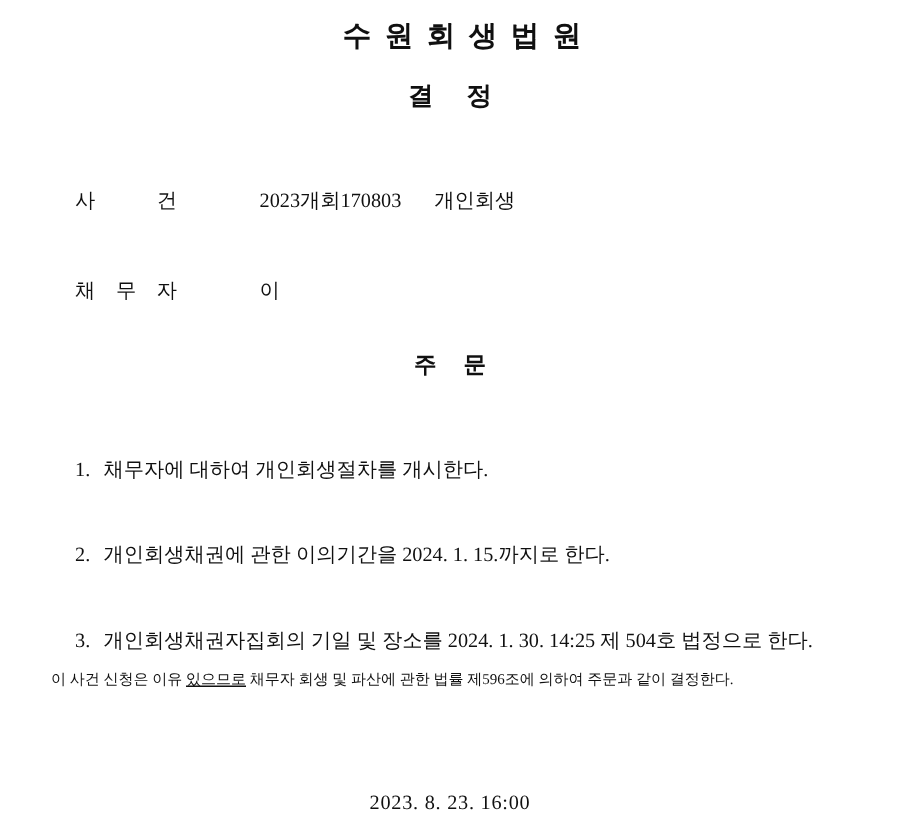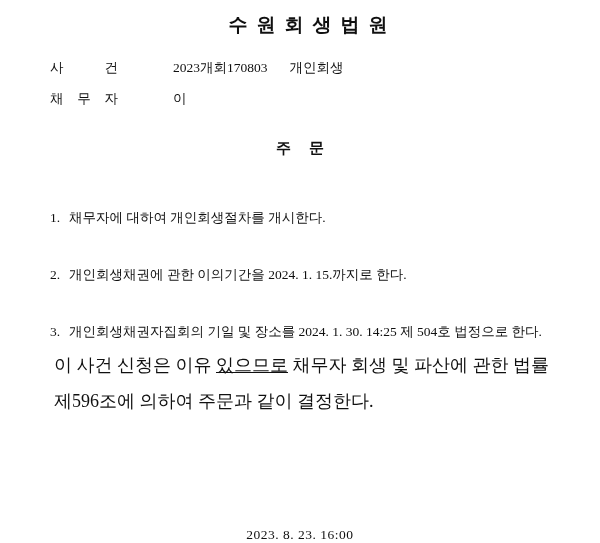--- a/index.html
+++ b/index.html
@@ -63,20 +63,21 @@
     justify-content: space-between;
     font-size: 13.5px;
   }
   .info-label span {
     display: inline-block;
   }
   .info-value {
     flex: 1;
     padding-left: 55px;
     font-size: 13.5px;
+    margin-top: 29px;
   }
   .info-value .gap {
     display: inline-block;
     width: 22px;
   }
 
   
   .addr-block {
     margin-top: 22px;
     padding-left: 172px;
@@ -116,23 +117,23 @@
     width: 19px;
     flex: 0 0 19px;
   }
   .ruling-text {
     flex: 1;
     margin-top: 32px;
   }
 
   
   .reason {
-    padding-left: 54px;
+    padding-left: 34px;
     padding-right: 40px;
-    font-size: 18px;
+    font-size: 10px;
     line-height: 1.95;
     margin-top: 4px;
   }
   .reason .ul {
     text-decoration: underline;
   }
 
   
   .footer-date {
     position: absolute;
@@ -144,20 +145,21 @@
     letter-spacing: 0.5px;
   }
 </style>
 </head>
 <body>
 
 <div class="page">
 
   <div class="court-title">수원회생법원</div>
 
+  <div class="doc-type">결정</div>
 
   <div class="info-block">
 
     <div class="info-row">
       <div class="info-label">
         <span>사</span>
         <span>건</span>
       </div>
       <div class="info-value">
         <span>2023개회170803</span><span class="gap"></span><span>개인회생</span>

